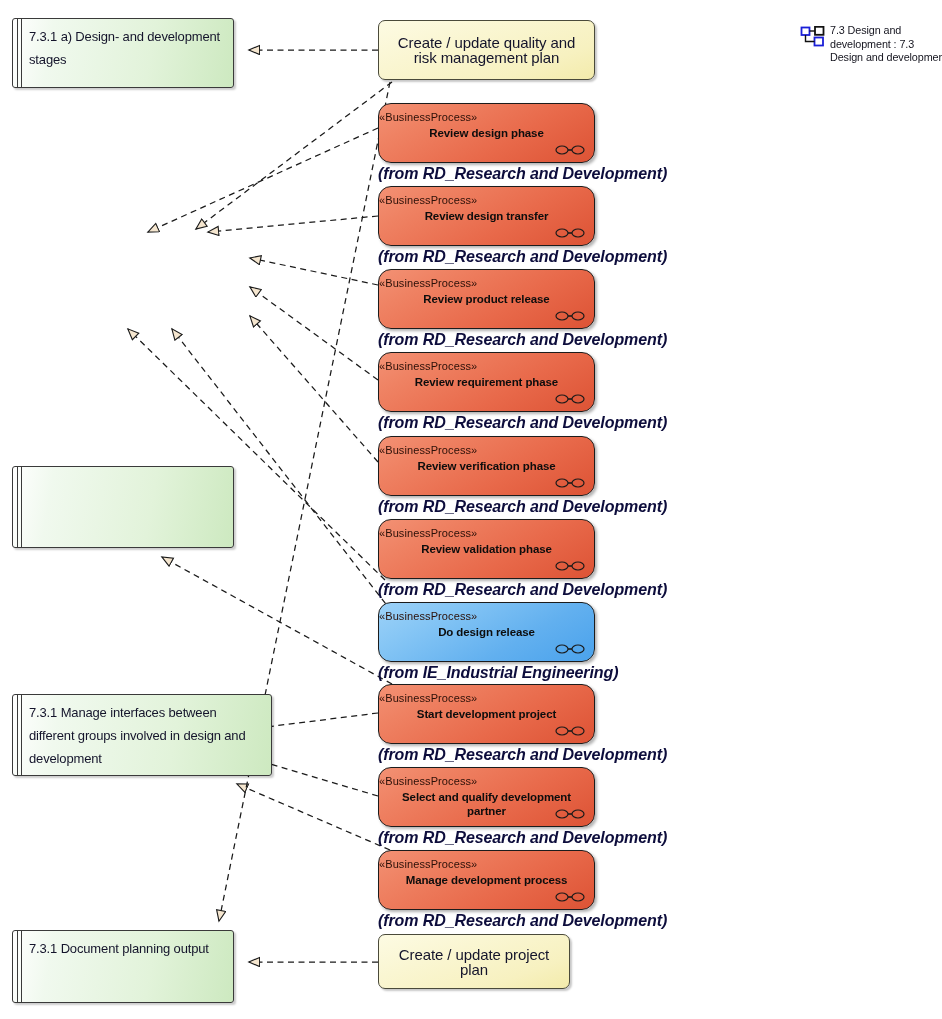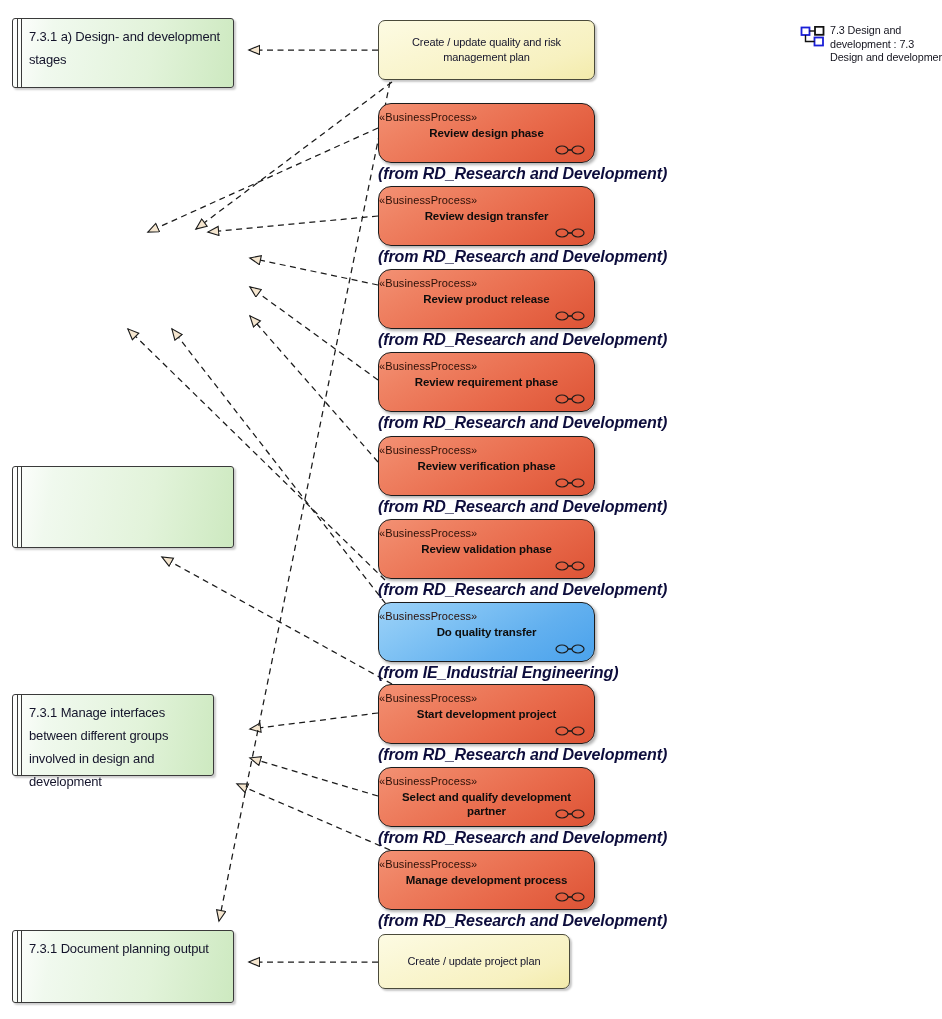--- a/index.html
+++ b/index.html
@@ -34,21 +34,21 @@
         font-size:11.5px;font-weight:bold;color:#0d0d0d;line-height:14px;
         letter-spacing:-0.1px;}
   .proc .gicon{position:absolute;right:9px;bottom:6px;width:30px;height:12px;}
 
   
   .plain{position:absolute;z-index:3;box-sizing:border-box;
         border:1.3px solid #4a4a3a;border-radius:7px;
         background:linear-gradient(160deg,#fdfbe3 0%,#faf6d2 35%,#f7f1c0 75%,#f3ebab 100%);
         box-shadow:2px 2px 2px rgba(0,0,0,0.22);
         display:flex;align-items:center;justify-content:center;}
-  .plain span{display:block;text-align:center;font-size:11px;color:#14142b;
+  .plain span{display:block;text-align:center;font-size:15px;color:#14142b;
         line-height:15px;padding:0 13px;letter-spacing:-0.1px;}
 
   
   .from{position:absolute;z-index:3;text-align:center;
         font-size:16px;font-style:italic;font-weight:bold;
         color:#0d0d3c;letter-spacing:-0.1px;white-space:nowrap;}
 
   
   .legend{position:absolute;z-index:4;}
   .legend .licon{position:absolute;left:0;top:0;width:26px;height:22px;}
@@ -105,21 +105,21 @@
     <div class="bar2"></div>
     <div class="reqtext">7.3.1 a) Design- and development stages</div>
   </div>
 
 
   <div class="req" style="left:12px;top:466px;width:222px;height:82px;">
     <div class="bar1"></div>
     <div class="bar2"></div>
   </div>
 
-  <div class="req" style="left:12px;top:694px;width:202px;height:82px;padding-left:12px;">
+  <div class="req" style="left:12px;top:694px;width:260px;height:82px;padding-left:12px;">
     <div class="bar1"></div>
     <div class="bar2"></div>
     <div class="reqtext">7.3.1 Manage interfaces between different groups involved in design and development</div>
   </div>
 
   <div class="req" style="left:12px;top:930px;width:222px;height:73px;">
     <div class="bar1"></div>
     <div class="bar2"></div>
     <div class="reqtext">7.3.1 Document planning output</div>
   </div>
@@ -193,21 +193,21 @@
     <svg class="gicon" viewBox="0 0 30 12">
       <ellipse cx="7" cy="6" rx="6" ry="4" fill="none" stroke="#1a1a1a" stroke-width="1.2"></ellipse>
       <ellipse cx="23" cy="6" rx="6" ry="4" fill="none" stroke="#1a1a1a" stroke-width="1.2"></ellipse>
       <line x1="13" y1="6" x2="17" y2="6" stroke="#1a1a1a" stroke-width="1.6"></line>
     </svg>
   </div>
   <div class="from" style="left:378px;top:581px;width:217px;">(from RD_Research and Development)</div>
 
   <div class="proc blue" style="left:378px;top:602px;width:217px;height:60px;">
     <div class="stereo">«BusinessProcess»</div>
-    <div class="pname">Do quality transfer</div>
+    <div class="pname">Do design release</div>
     <svg class="gicon" viewBox="0 0 30 12">
       <ellipse cx="7" cy="6" rx="6" ry="4" fill="none" stroke="#1a1a1a" stroke-width="1.2"></ellipse>
       <ellipse cx="23" cy="6" rx="6" ry="4" fill="none" stroke="#1a1a1a" stroke-width="1.2"></ellipse>
       <line x1="13" y1="6" x2="17" y2="6" stroke="#1a1a1a" stroke-width="1.6"></line>
     </svg>
   </div>
   <div class="from" style="left:378px;top:664px;width:217px;">(from IE_Industrial Engineering)</div>
 
   <div class="proc red" style="left:378px;top:684px;width:217px;height:60px;">
     <div class="stereo">«BusinessProcess»</div>

